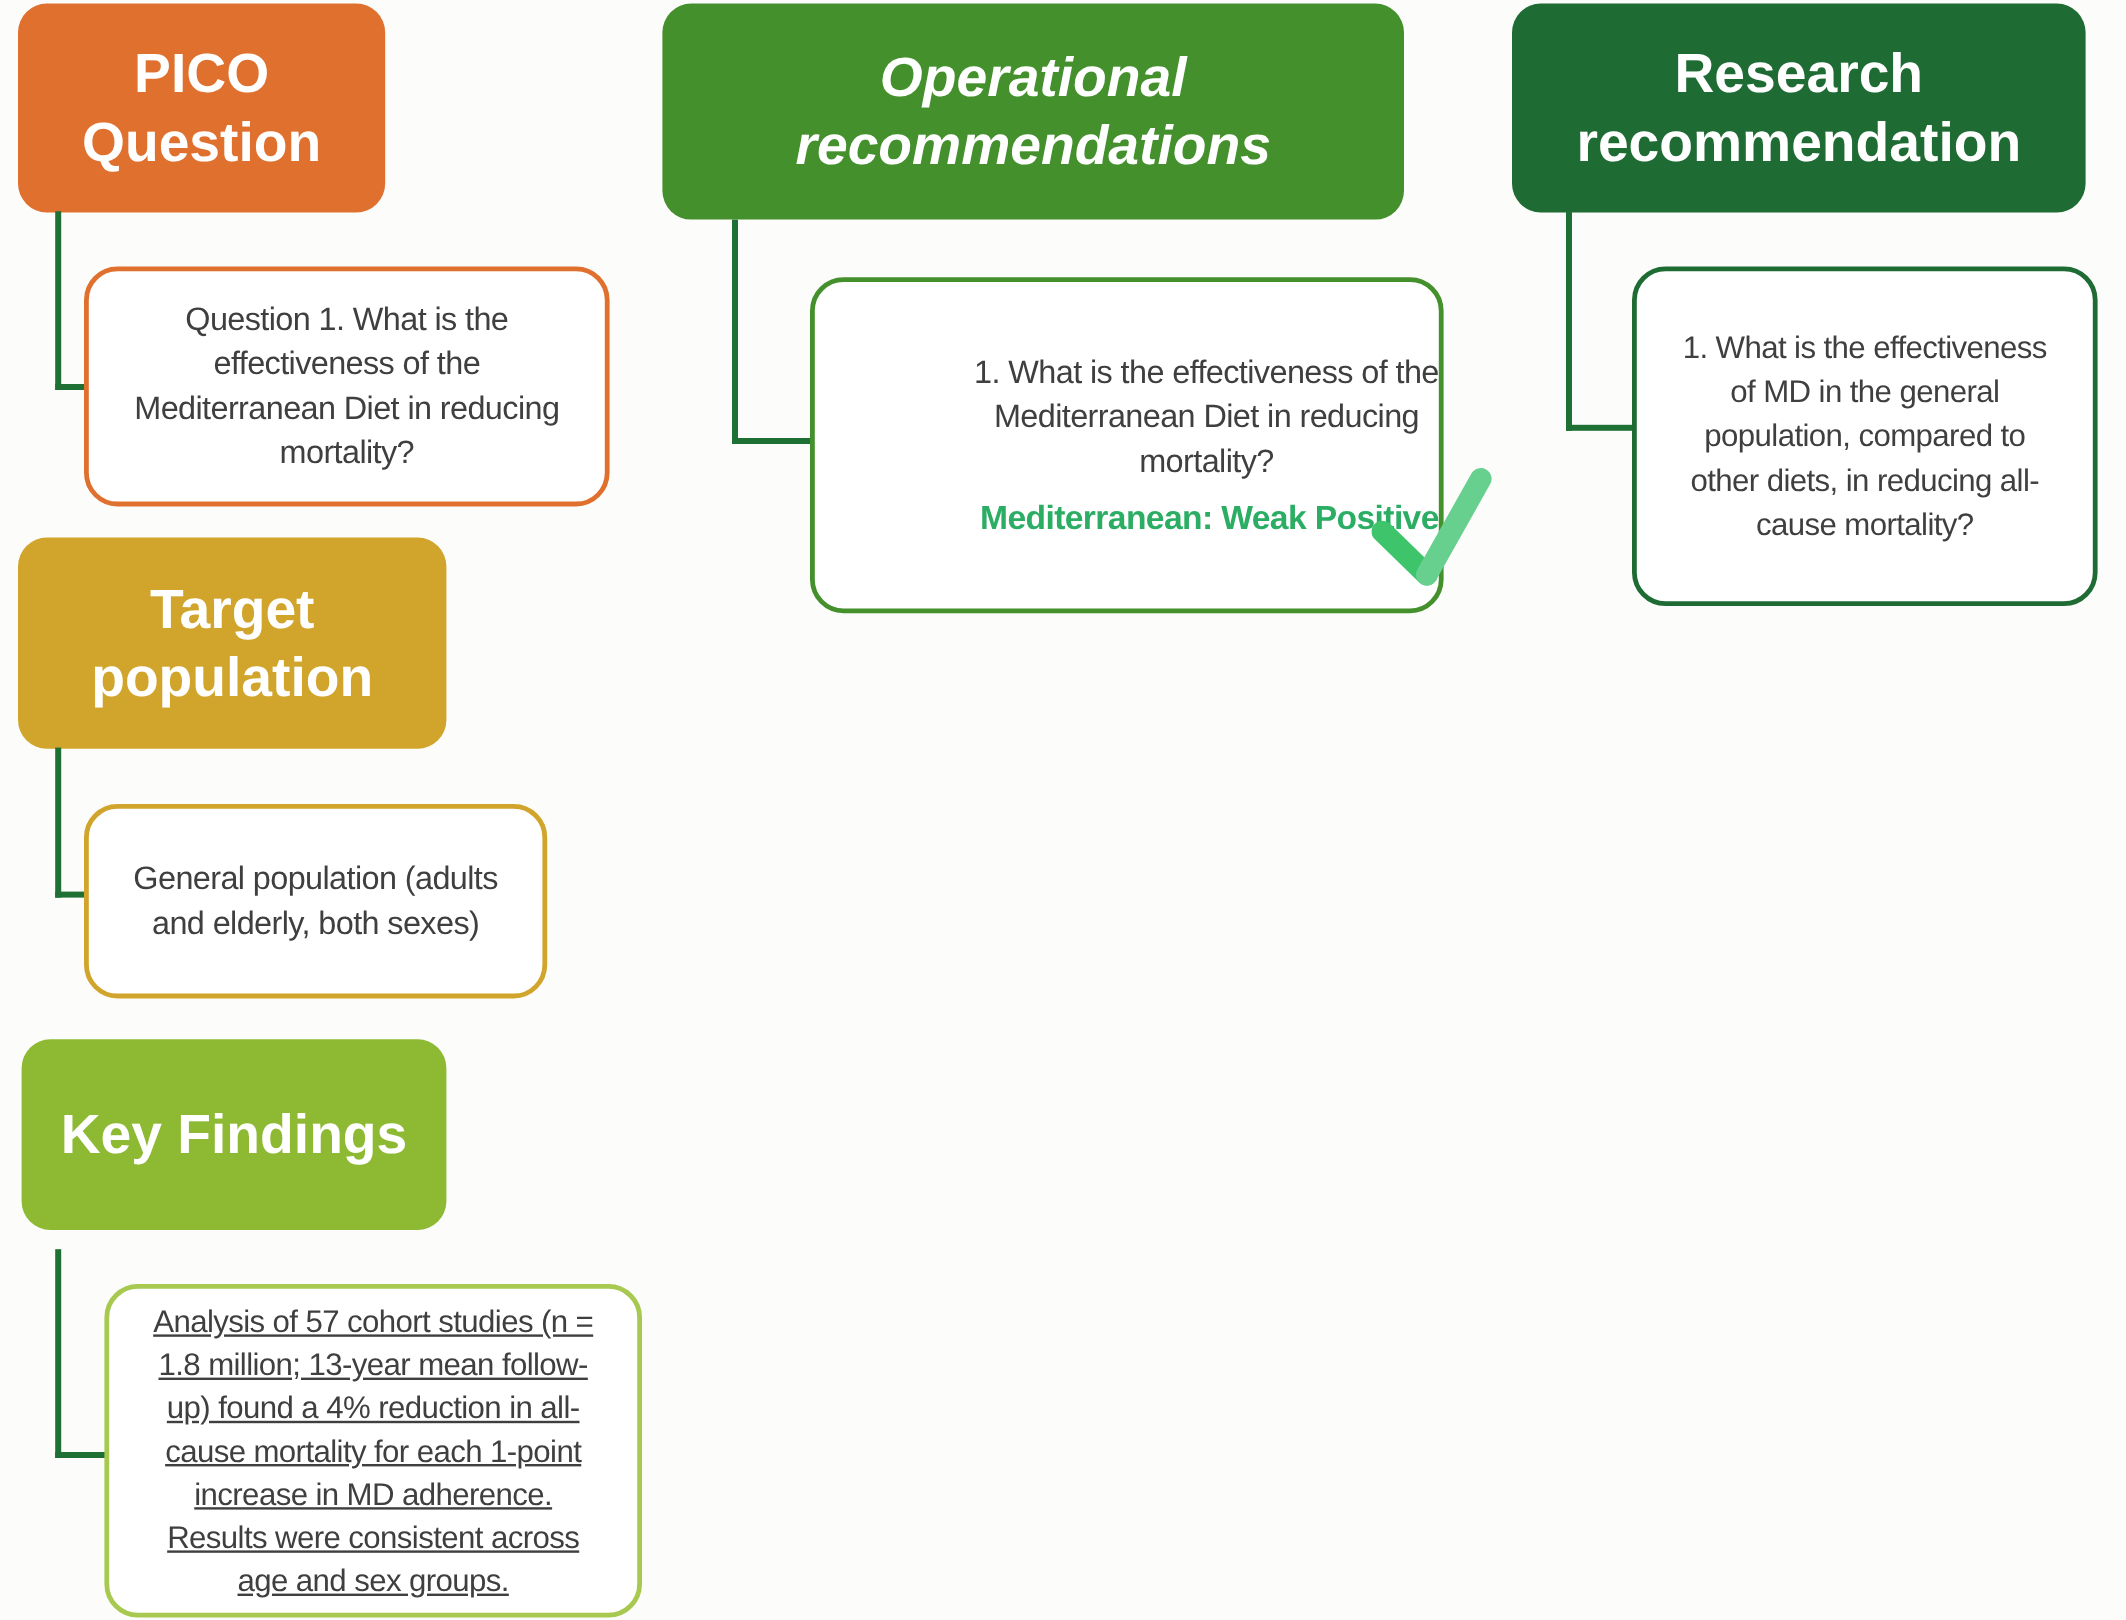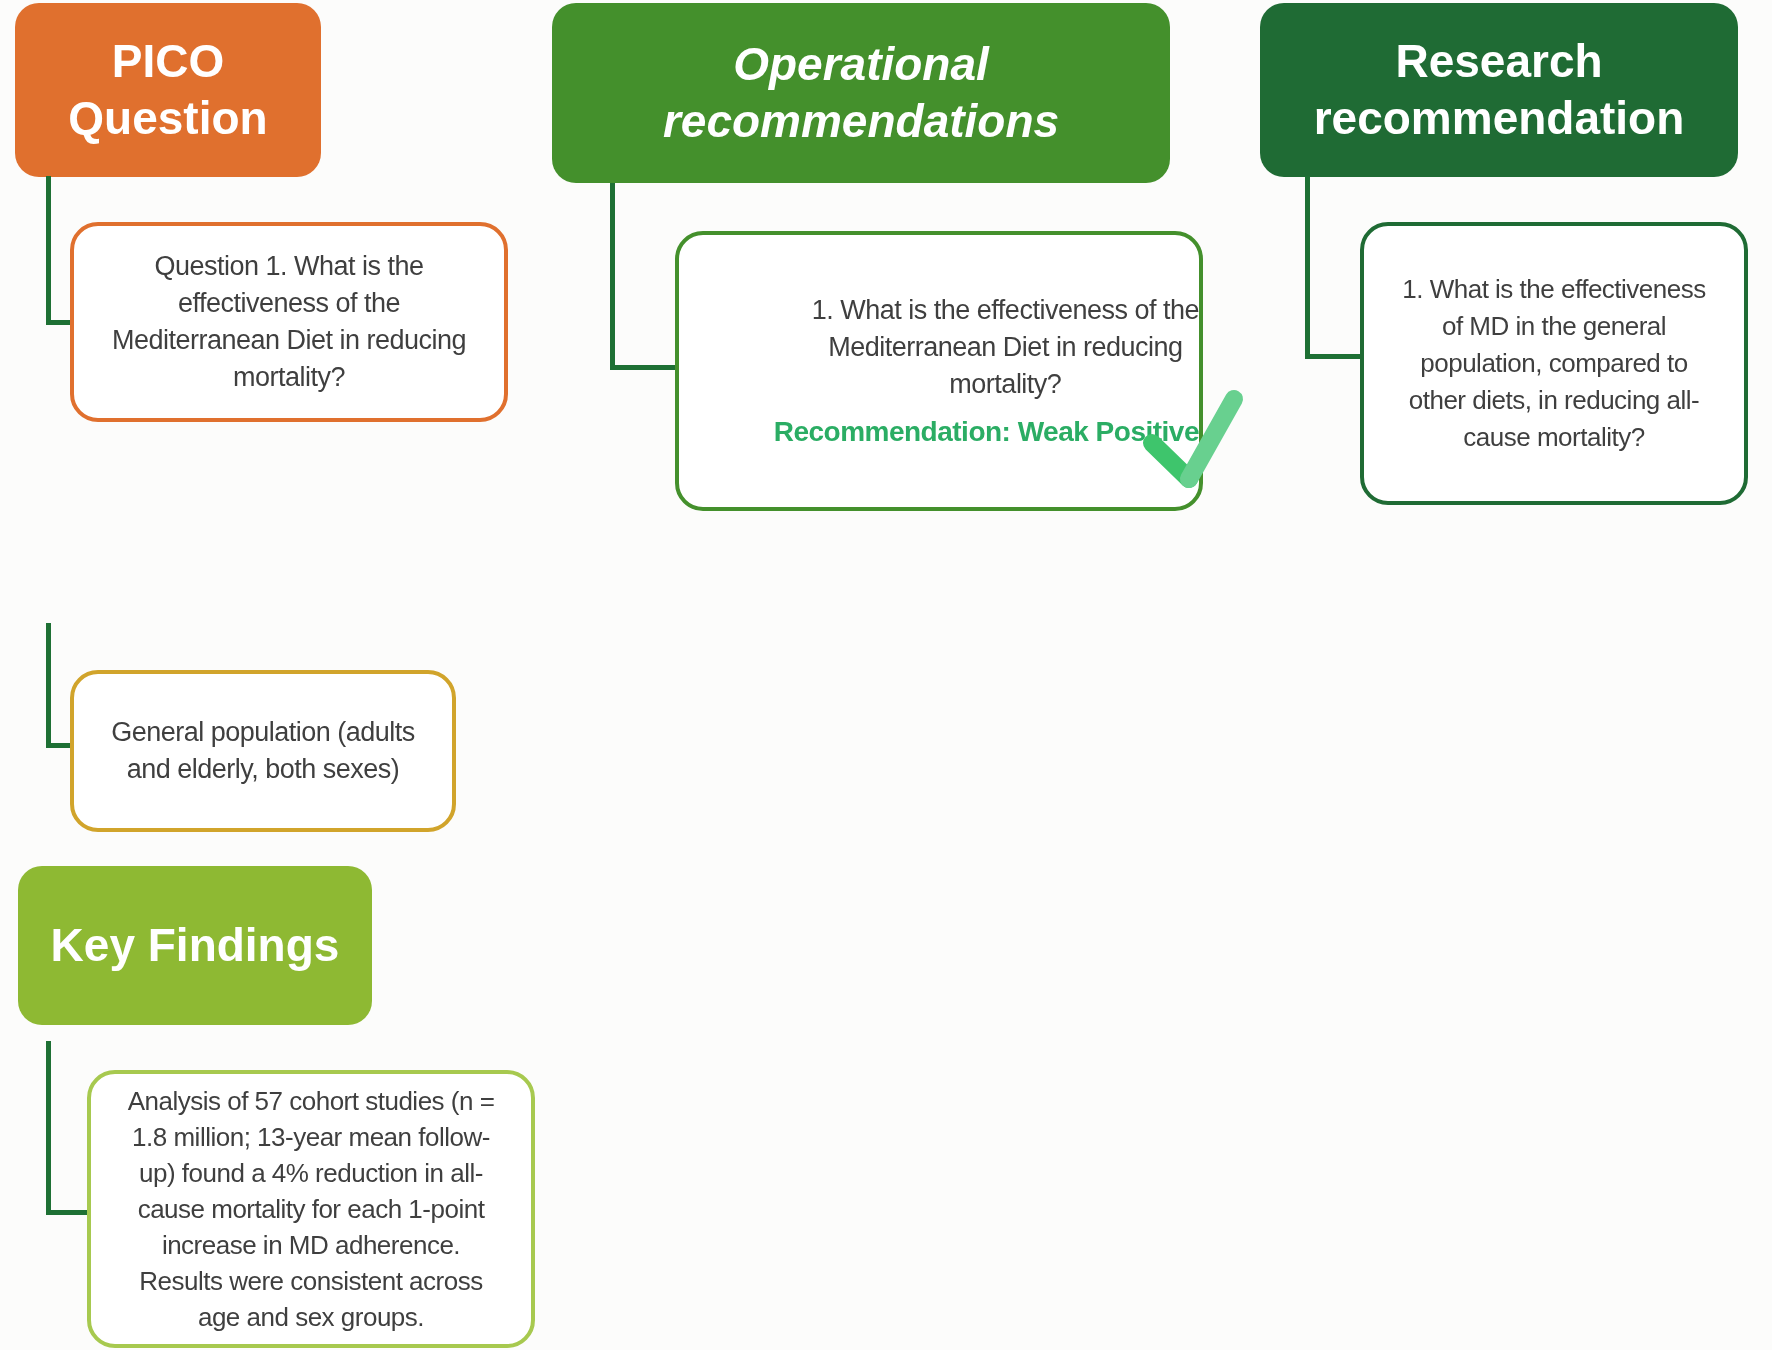--- a/index.html
+++ b/index.html
@@ -46,21 +46,21 @@
   }
   .card-text {
     white-space:pre;
     letter-spacing:-0.5px;
     font-size:27px; line-height:37px;
   }
   .card-pico        { left:70px;   top:222px;  width:430px; height:192px; border:4px solid var(--orange,#E0702E);align-items:center; }
   .card-operational { left:675px;  top:231px;  width:520px; height:272px; border:4px solid var(--green,#44902C);align-items:flex-end; }
   .card-research    { left:1360px; top:222px;  width:380px; height:275px; border:4px solid var(--dark-green,#1F6B34);justify-content:center; }
   .card-target      { left:70px;   top:670px;  width:378px; height:154px; border:4px solid var(--gold,#D1A42B); }
-  .card-key         { left:87px;   top:1070px; width:440px; height:270px; border:4px solid var(--key-card-border,#A7C94F); }
+  .card-key         { left:87px;   top:1070px; width:440px; height:270px; border:4px solid var(--key-card-border,#A7C94F);text-decoration:underline; }
   .card-research .card-text { font-size:26px; line-height:37px; }
   .card-key .card-text      { font-size:26px; line-height:36px; }
 
   .recommendation {
     margin-top:10px;
     font-size:28px; line-height:38px;
     font-weight:bold;
     letter-spacing:-0.5px;
     color: var(--recommendation-green,#2BAD64);
     white-space:pre;
@@ -86,40 +86,44 @@
 
   <div class="hdr hdr-operational">
     <div>Operational
 recommendations</div>
   </div>
   <div class="connector conn-operational"></div>
   <div class="card card-operational">
     <div class="card-text">1. What is the effectiveness of the
 Mediterranean Diet in reducing
 mortality?</div>
-    <div class="recommendation">Recommendation: Weak Positive</div>
+    <div class="recommendation">Mediterranean: Weak Positive</div>
   </div>
   <svg class="check-svg" viewBox="0 0 124 112" aria-hidden="true">
     <line x1="24" y1="60" x2="61" y2="96" stroke="var(--check-dark,#3EC56C)" stroke-width="18" stroke-linecap="round"></line>
     <line x1="61" y1="96" x2="106" y2="16" stroke="var(--check-light,#68D08F)" stroke-width="18" stroke-linecap="round"></line>
   </svg>
 
   <div class="hdr hdr-research">
     <div>Research
 recommendation</div>
   </div>
   <div class="connector conn-research"></div>
   <div class="card card-research">
     <div class="card-text">1. What is the effectiveness
 of MD in the general
 population, compared to
 other diets, in reducing all-
 cause mortality?</div>
   </div>
 
+  <div class="hdr hdr-target">
+    <div>Target
+population</div>
+  </div>
   <div class="connector conn-target"></div>
   <div class="card card-target">
     <div class="card-text">General population (adults
 and elderly, both sexes)</div>
   </div>
 
   <div class="hdr hdr-key">
     <div>Key Findings</div>
   </div>
   <div class="connector conn-key"></div>

